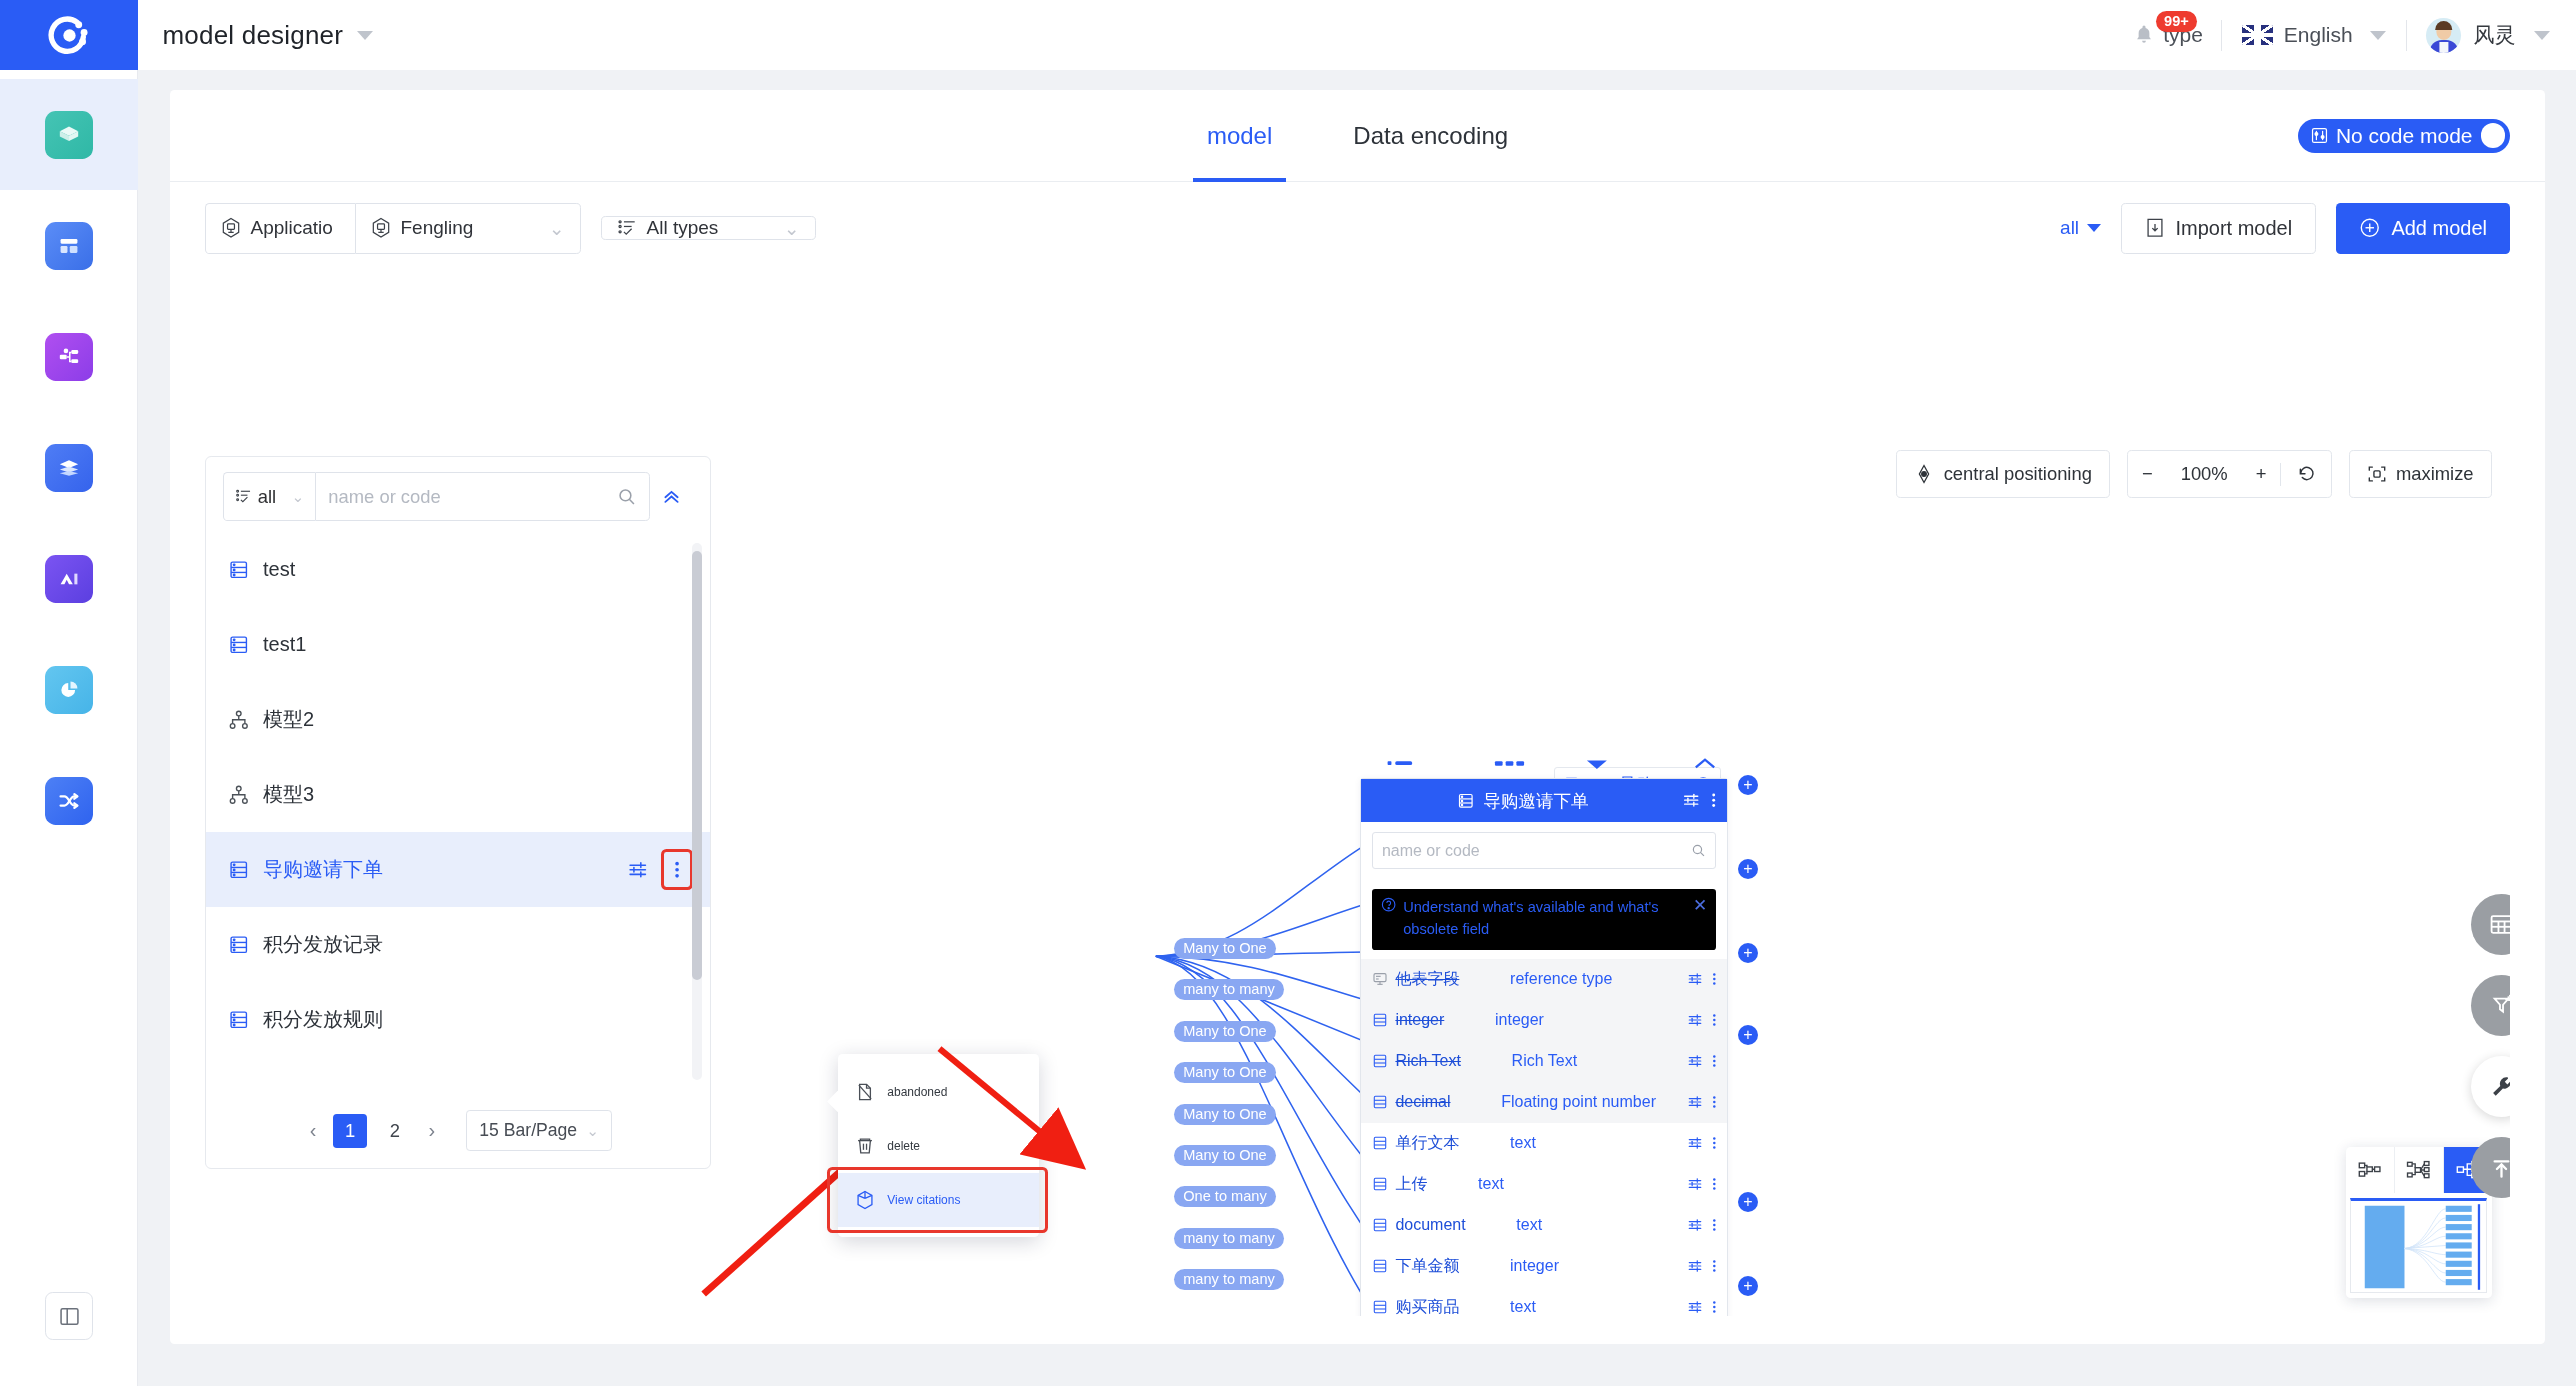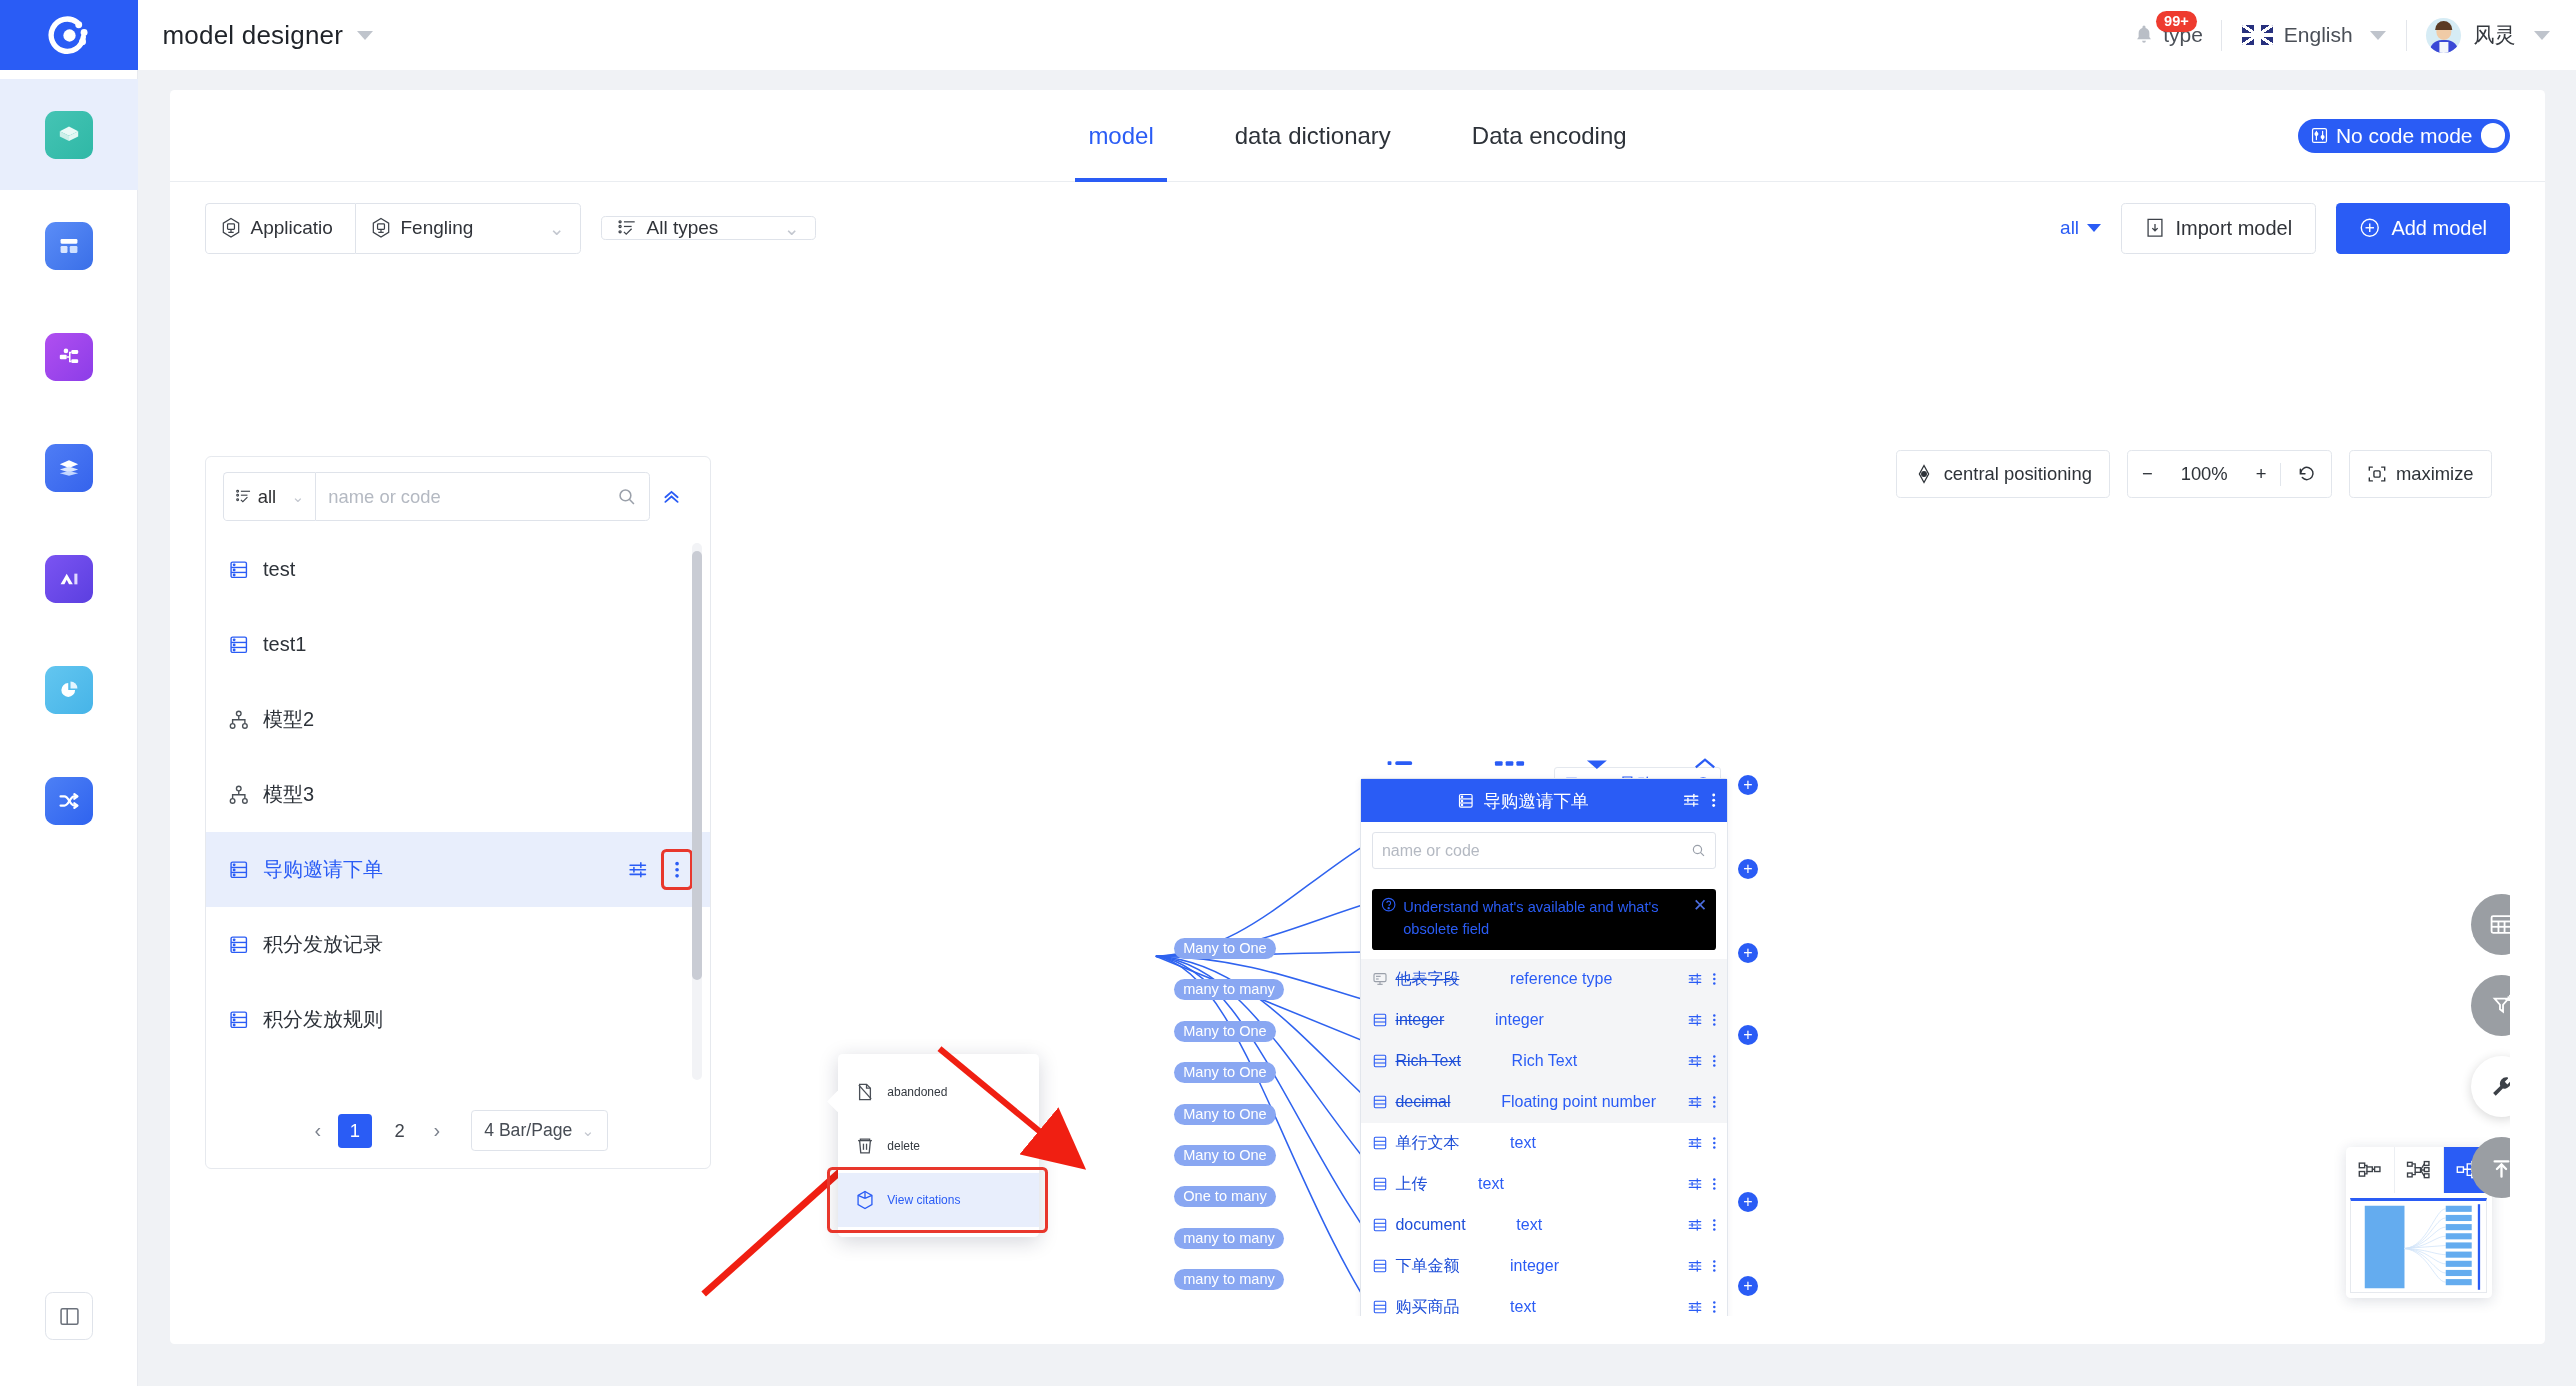--- a/index.html
+++ b/index.html
@@ -452,21 +452,20 @@
         <span class="user-name">风灵</span>
         <span class="caret-grey" style="margin-left:6.1px;"></span>
       </div>
     </div>
   </div>
 
   <div class="content">
 
     <div class="tabs">
       <div class="tab active">model</div>
-      <div class="tab">data dictionary</div>
       <div class="tab">Data encoding</div>
       <div class="nocode">
         <span>
           <svg width="17" height="17" viewBox="0 0 22 22" fill="none" stroke="#fff" stroke-width="1.6">
               <rect x="2" y="2" width="18" height="18" rx="2"></rect>
               <line x1="7" y1="5" x2="7" y2="17"></line>
               <line x1="15" y1="5" x2="15" y2="17"></line>
               <circle cx="7" cy="9" r="1.8" fill="#fff"></circle>
               <circle cx="15" cy="13" r="1.8" fill="#fff"></circle>
             </svg>
@@ -744,21 +743,21 @@
         <div class="lp-scroll">
           <div class="lp-scroll-thumb"></div>
         </div>
 
         <div class="lp-pager">
           <span class="pg-arrow">‹</span>
           <span class="pg-num active">1</span>
           <span class="pg-num">2</span>
           <span class="pg-arrow">›</span>
           <span class="pg-size">
-            <span>4 Bar/Page</span>
+            <span>15 Bar/Page</span>
             <span class="chev" style="font-size:15.3px;margin-left:1.5px;">⌄</span>
           </span>
         </div>
       </div>
 
       <svg class="annot-arrow" width="253" height="230" viewBox="0 0 330 300">
         <defs>
             <marker id="ar1" markerWidth="10" markerHeight="10" refX="6" refY="5" orient="auto">
               <path d="M0 0L10 5L0 10z" fill="#f01f12"></path>
             </marker>

